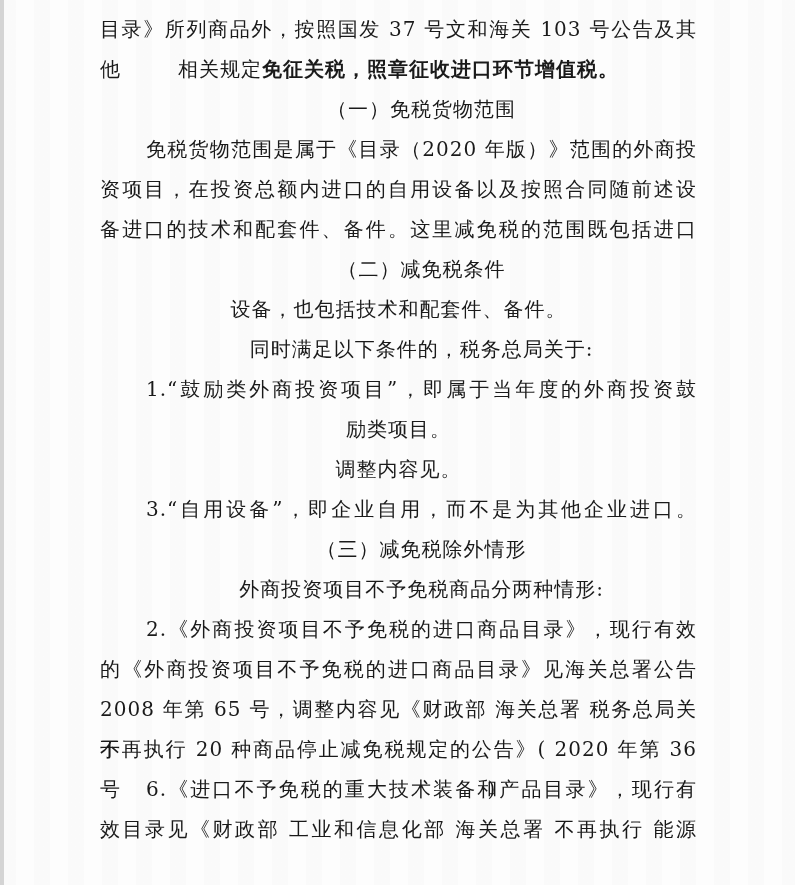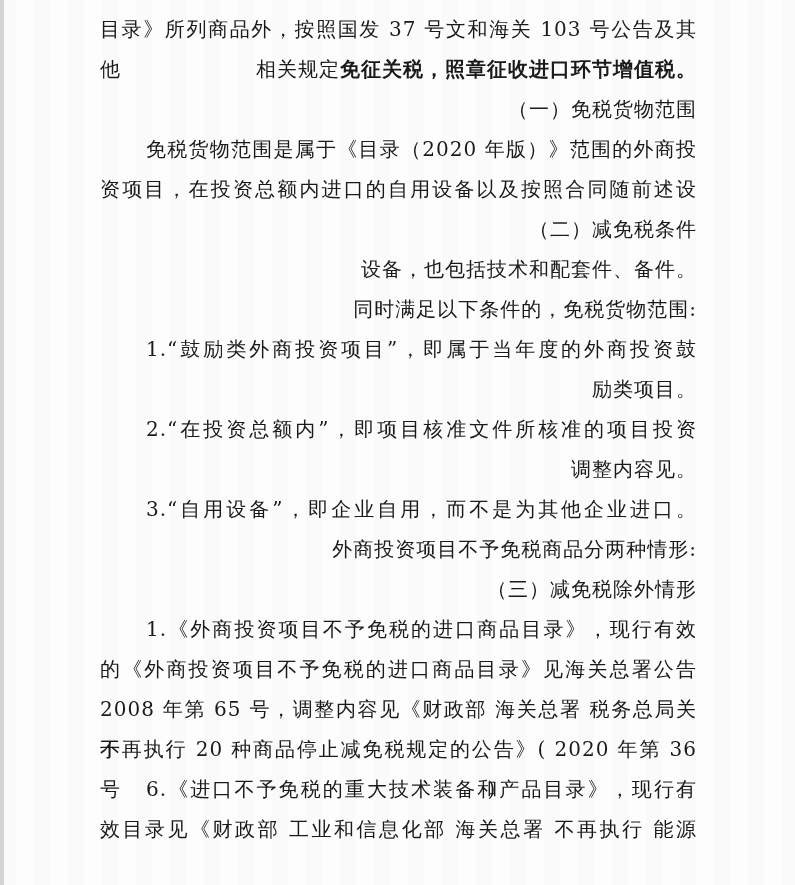--- a/index.html
+++ b/index.html
@@ -38,21 +38,21 @@
     left: 100px;
     top: 9px;
     width: 597px;
   }
   .text-line {
     height: 40px;
     line-height: 40px;
     font-size: 20px;
     letter-spacing: 1px;
     white-space: nowrap;
-    text-align: right;
+    text-align: center;
   }
   .text-line.fill {
     text-align: justify;
     text-align-last: justify;
     white-space: normal;
   }
   .text-line.indent {
     text-indent: 46px;
   }
   .seg { font-weight: 400; }
@@ -62,30 +62,30 @@
 <body>
 
 <div class="page" style="background-color: rgb(253, 253, 253);">
   <div class="scan-edge" style="background-color: rgb(212, 212, 212);"></div>
   <div class="doc-body" style="color: rgb(26, 26, 26);">
       <div class="text-line fill"><span class="seg">目录》所列商品外，按照国发 37 号文和海关 103 号公告及其他</span></div>
       <div class="text-line"><span class="seg">相关规定</span><span class="seg bold">免征关税，照章征收进口环节增值税。</span></div>
       <div class="text-line indent"><span class="seg">（一）免税货物范围</span></div>
       <div class="text-line fill indent"><span class="seg">免税货物范围是属于《目录（2020 年版）》范围的外商投</span></div>
       <div class="text-line fill"><span class="seg">资项目，在投资总额内进口的自用设备以及按照合同随前述设</span></div>
+      <div class="text-line fill"><span class="seg">备进口的技术和配套件、备件。这里减免税的范围既包括进口</span></div>
       <div class="text-line indent"><span class="seg">（二）减免税条件</span></div>
       <div class="text-line"><span class="seg">设备，也包括技术和配套件、备件。</span></div>
-      <div class="text-line indent"><span class="seg">同时满足以下条件的，免税货物范围:</span></div>
+      <div class="text-line indent"><span class="seg">同时满足以下条件的，税务总局关于:</span></div>
       <div class="text-line fill indent"><span class="seg">1.“鼓励类外商投资项目”，即属于当年度的外商投资鼓</span></div>
       <div class="text-line"><span class="seg">励类项目。</span></div>
-      <div class="text-line fill indent"><span class="seg">2.“在投资总额内”，即项目核准文件所核准的项目投资</span></div>
       <div class="text-line"><span class="seg">调整内容见。</span></div>
       <div class="text-line fill indent"><span class="seg">3.“自用设备”，即企业自用，而不是为其他企业进口。</span></div>
+      <div class="text-line indent"><span class="seg">（三）减免税除外情形</span></div>
       <div class="text-line indent"><span class="seg">外商投资项目不予免税商品分两种情形:</span></div>
-      <div class="text-line indent"><span class="seg">（三）减免税除外情形</span></div>
-      <div class="text-line fill indent"><span class="seg">1.《外商投资项目不予免税的进口商品目录》，现行有效</span></div>
+      <div class="text-line fill indent"><span class="seg">2.《外商投资项目不予免税的进口商品目录》，现行有效</span></div>
       <div class="text-line fill"><span class="seg">的《外商投资项目不予免税的进口商品目录》见海关总署公告</span></div>
       <div class="text-line fill"><span class="seg">2008 年第 65 号，调整内容见《财政部 海关总署 税务总局关于</span></div>
       <div class="text-line fill"><span class="seg">不再执行 20 种商品停止减免税规定的公告》( 2020 年第 36 号 )。</span></div>
       <div class="text-line fill indent"><span class="seg">6.《进口不予免税的重大技术装备和产品目录》，现行有</span></div>
       <div class="text-line fill"><span class="seg">效目录见《财政部 工业和信息化部 海关总署 不再执行 能源</span></div>
     </div>
 </div>
 
 </body></html>

